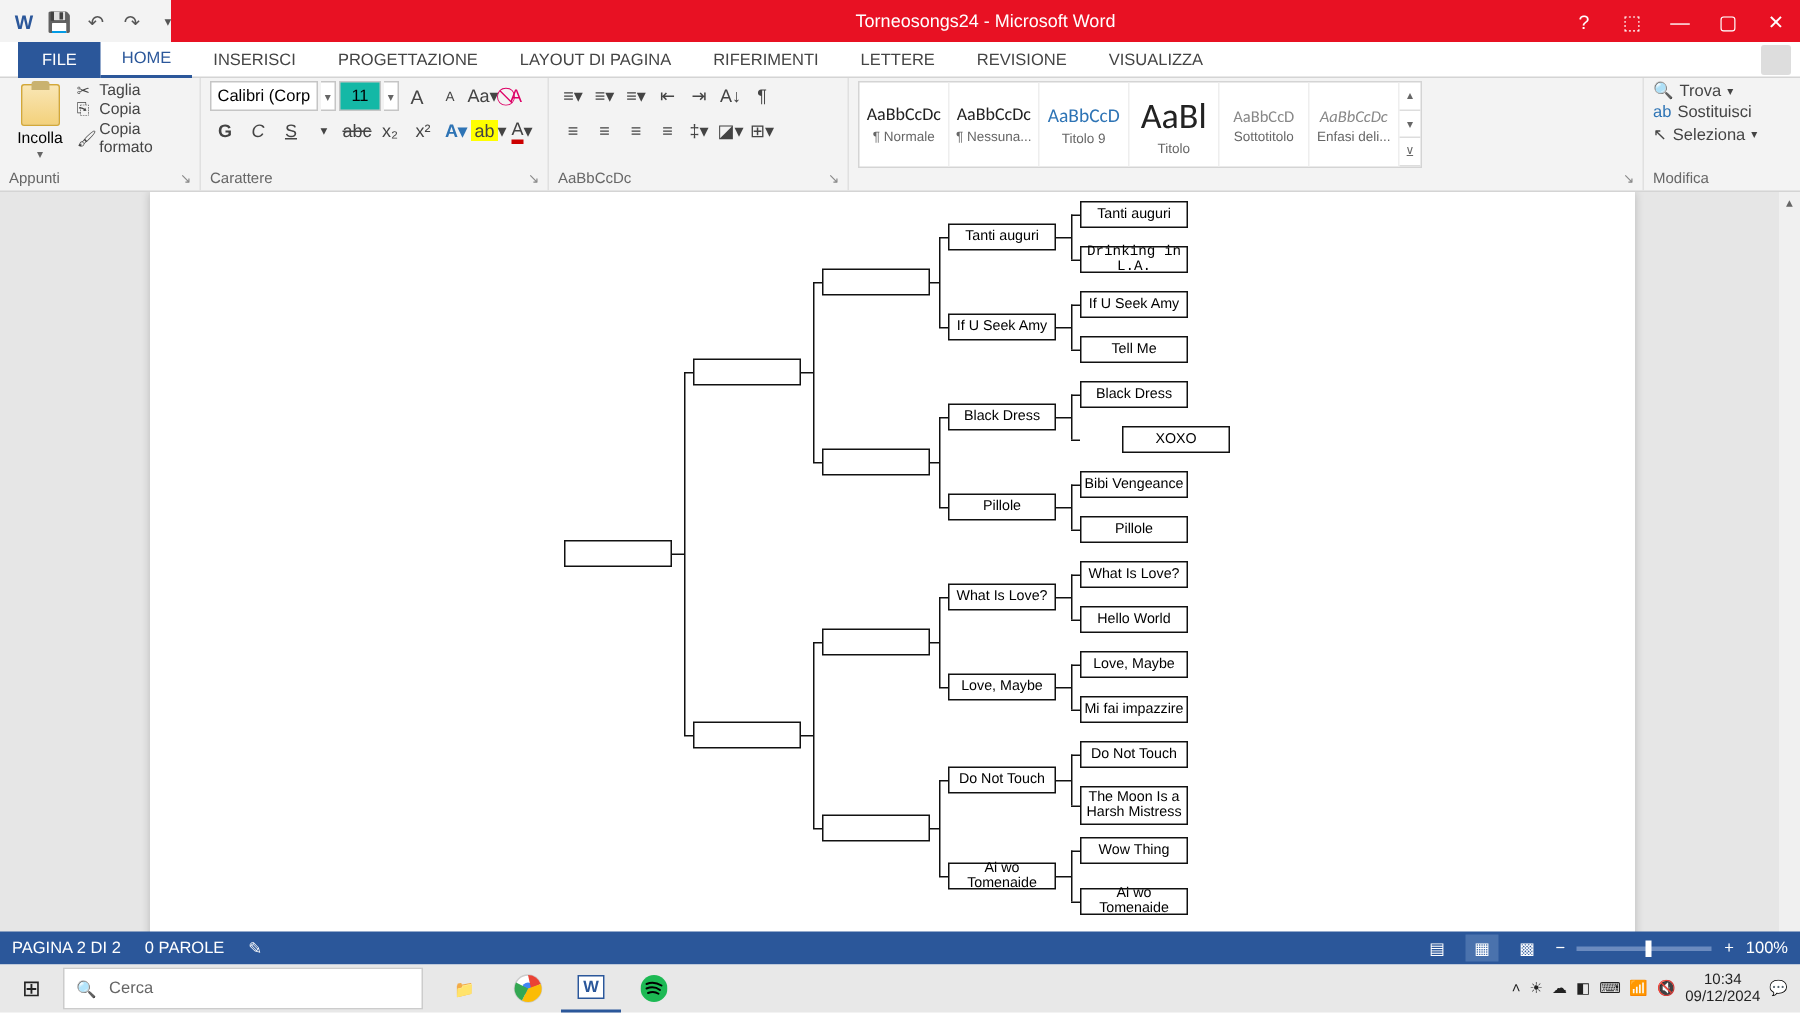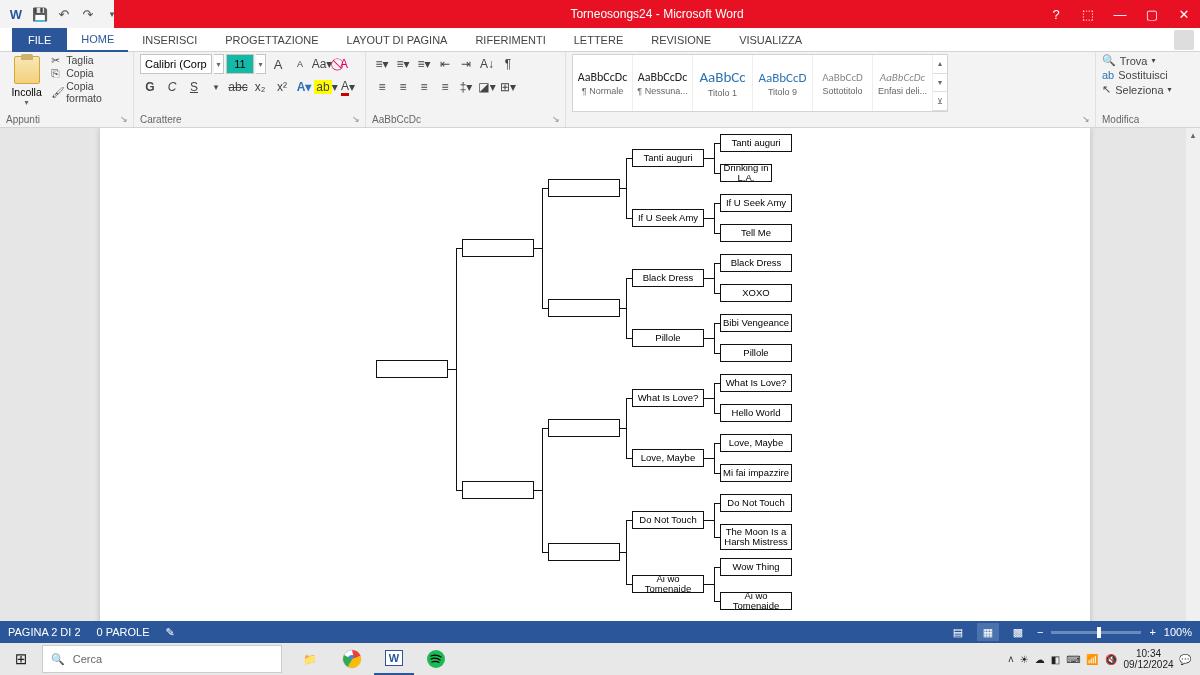--- a/index.html
+++ b/index.html
@@ -211,26 +211,26 @@
       <div class="styles-gallery" id="styles-gallery">
           <div class="style-item">
             <div class="style-prev" style="font-size: 12px; color: rgb(34, 34, 34);">AaBbCcDc</div>
             <div class="style-name">¶ Normale</div>
           </div>
           <div class="style-item">
             <div class="style-prev" style="font-size: 12px; color: rgb(34, 34, 34);">AaBbCcDc</div>
             <div class="style-name">¶ Nessuna...</div>
           </div>
           <div class="style-item">
-            <div class="style-prev" style="font-size: 15px; color: rgb(46, 116, 181);">AaBbCc</div>
-            <div class="style-name">Titolo 1</div>
-          </div>
-          <div class="style-item">
             <div class="style-prev" style="font-size: 13px; color: rgb(46, 116, 181);">AaBbCcD</div>
             <div class="style-name">Titolo 9</div>
+          </div>
+          <div class="style-item">
+            <div class="style-prev" style="font-size: 24px; color: rgb(34, 34, 34);">AaBl</div>
+            <div class="style-name">Titolo</div>
           </div>
           <div class="style-item">
             <div class="style-prev" style="font-size: 11px; color: rgb(136, 136, 136);">AaBbCcD</div>
             <div class="style-name">Sottotitolo</div>
           </div>
           <div class="style-item">
             <div class="style-prev" style="font-size: 11px; color: rgb(136, 136, 136); font-style: italic;">AaBbCcDc</div>
             <div class="style-name">Enfasi deli...</div>
           </div>
           <div class="gallery-more">
@@ -261,25 +261,25 @@
         </div>
     </div>
     <div class="group-label">Modifica</div>
   </div>
 </div>
 
 <div class="doc-area">
   <div class="page">
     <div class="bracket" id="bracket">
         <div class="node" style="left: 620px; top: 6px; width: 72px; height: 18px;">Tanti auguri</div>
-        <div class="node" style="left: 620px; top: 36px; width: 52px; height: 18px;">Drinking in L.A.</div>
+        <div class="node" style="left: 620px; top: 36px; width: 72px; height: 18px; font-family: Liberation Mono, monospace;">Drinking in L.A.</div>
         <div class="node" style="left: 620px; top: 66px; width: 72px; height: 18px;">If U Seek Amy</div>
         <div class="node" style="left: 620px; top: 96px; width: 72px; height: 18px;">Tell Me</div>
         <div class="node" style="left: 620px; top: 126px; width: 72px; height: 18px;">Black Dress</div>
-        <div class="node" style="left: 620px; top: 156px; width: 72px; height: 18px;">XOXO</div>
+        <div class="node" style="left: 648px; top: 156px; width: 72px; height: 18px;">XOXO</div>
         <div class="node" style="left: 620px; top: 186px; width: 72px; height: 18px;">Bibi Vengeance</div>
         <div class="node" style="left: 620px; top: 216px; width: 72px; height: 18px;">Pillole</div>
         <div class="node" style="left: 620px; top: 246px; width: 72px; height: 18px;">What Is Love?</div>
         <div class="node" style="left: 620px; top: 276px; width: 72px; height: 18px;">Hello World</div>
         <div class="node" style="left: 620px; top: 306px; width: 72px; height: 18px;">Love, Maybe</div>
         <div class="node" style="left: 620px; top: 336px; width: 72px; height: 18px;">Mi fai impazzire</div>
         <div class="node" style="left: 620px; top: 366px; width: 72px; height: 18px;">Do Not Touch</div>
         <div class="node" style="left: 620px; top: 396px; width: 72px; height: 26px;">The Moon Is a Harsh Mistress</div>
         <div class="node" style="left: 620px; top: 430px; width: 72px; height: 18px;">Wow Thing</div>
         <div class="node" style="left: 620px; top: 464px; width: 72px; height: 18px;">Ai wo Tomenaide</div>

